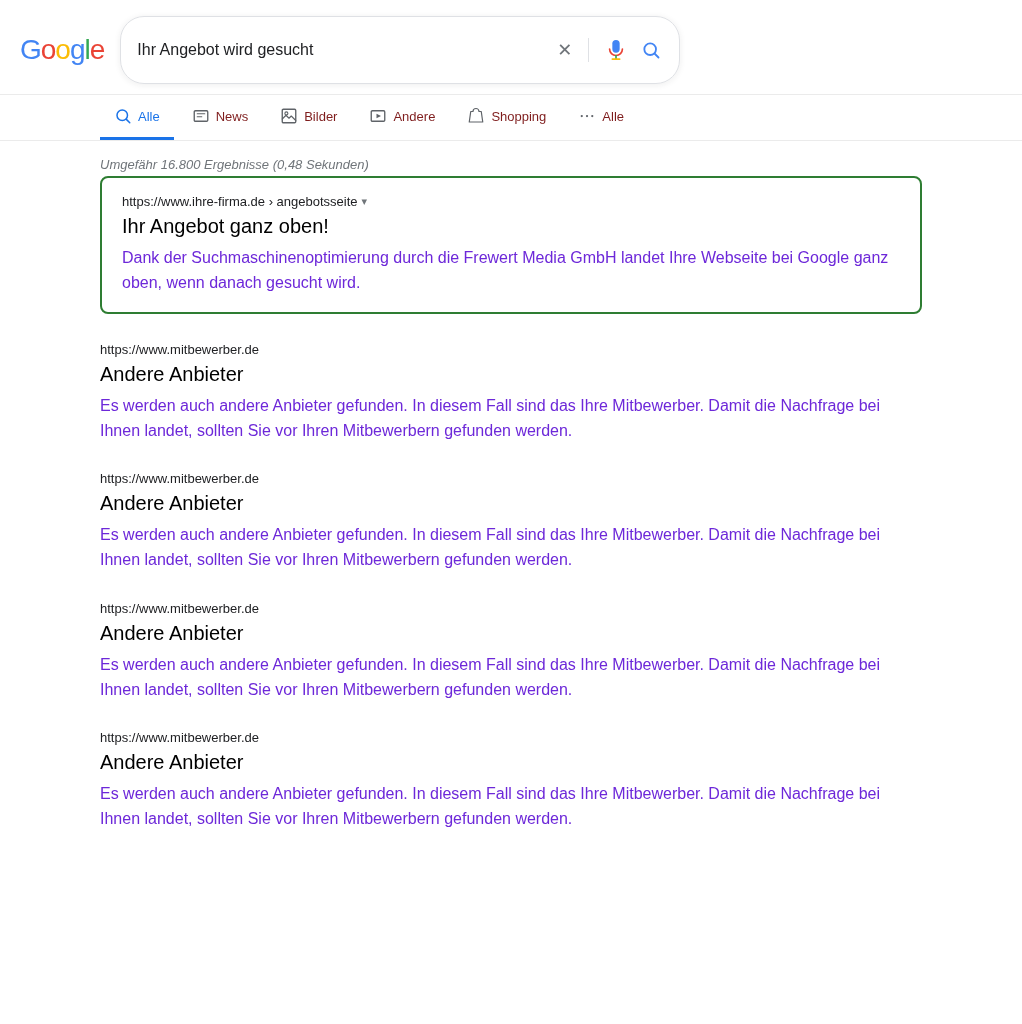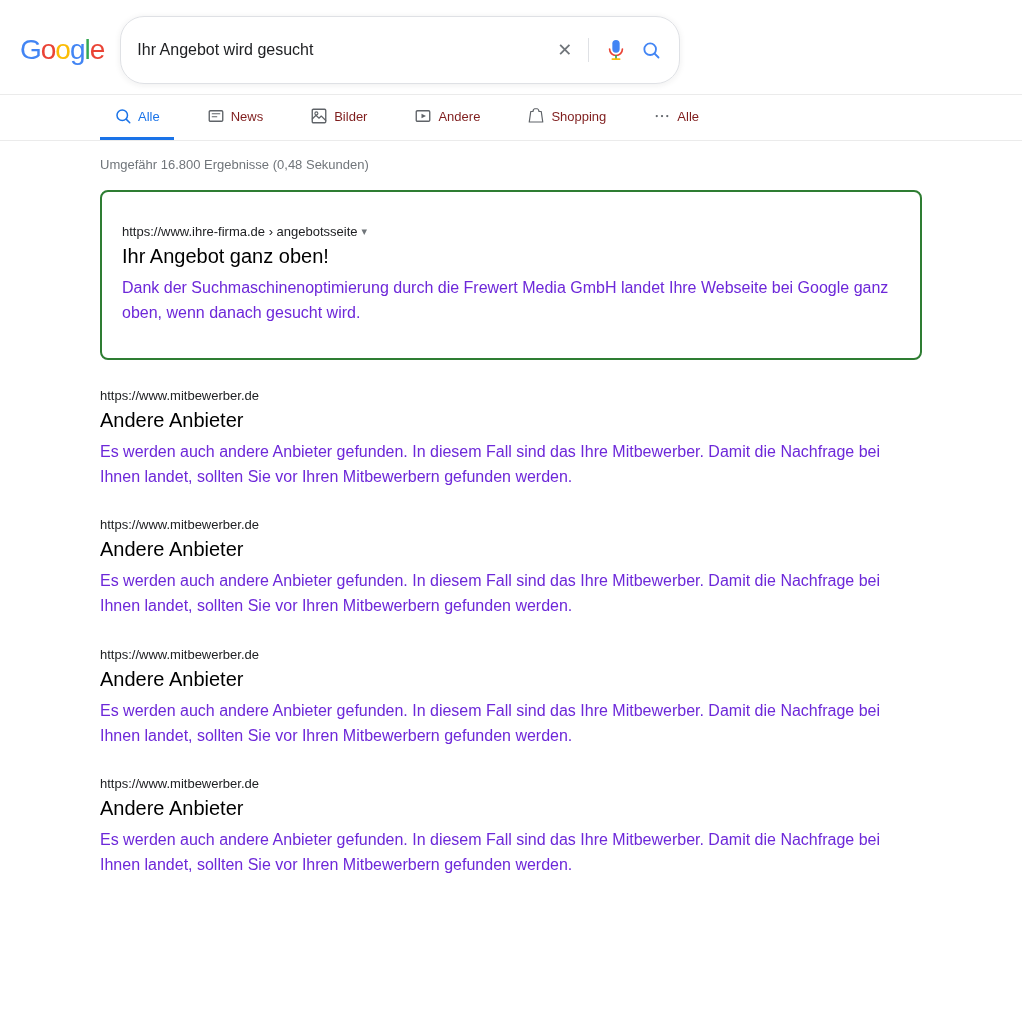--- a/index.html
+++ b/index.html
@@ -72,21 +72,21 @@
       background: #dfe1e5;
       margin: 0 4px;
     }
 
     
     .nav-tabs {
       display: flex;
       align-items: flex-start;
       padding: 0 100px;
       border-bottom: 1px solid #ebebeb;
-      gap: 19px;
+      gap: 4px;
     }
     .nav-tab {
       display: flex;
       align-items: center;
       gap: 6px;
       padding: 12px 14px;
       font-size: 13px;
       color: #7f1d1d;
       cursor: pointer;
       border-bottom: 3px solid transparent;
@@ -105,28 +105,29 @@
       justify-content: center;
     }
 
     
     .results-area {
       padding: 16px 100px;
     }
     .results-count {
       color: #70757a;
       font-size: 13px;
-      margin-bottom: 18px;
+      margin-bottom: 4px;
+      font-style: italic;
     }
 
     
     .featured-result {
       border: 2px solid #2e7d32;
       border-radius: 8px;
-      padding: 32px 20px;
+      padding: 16px 20px;
       margin-bottom: 28px;
     }
 
     
     .result-item {
       margin-bottom: 28px;
     }
 
     .result-url {
       font-size: 13px;

